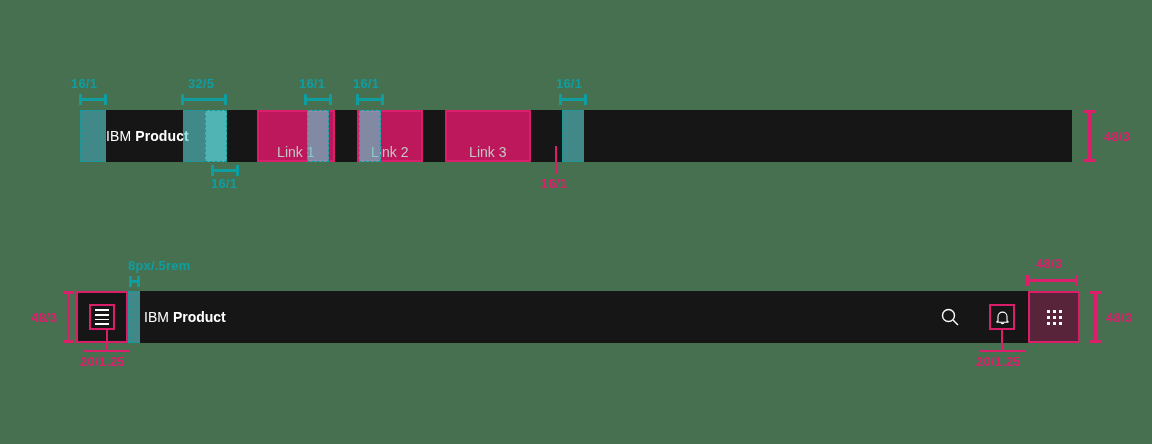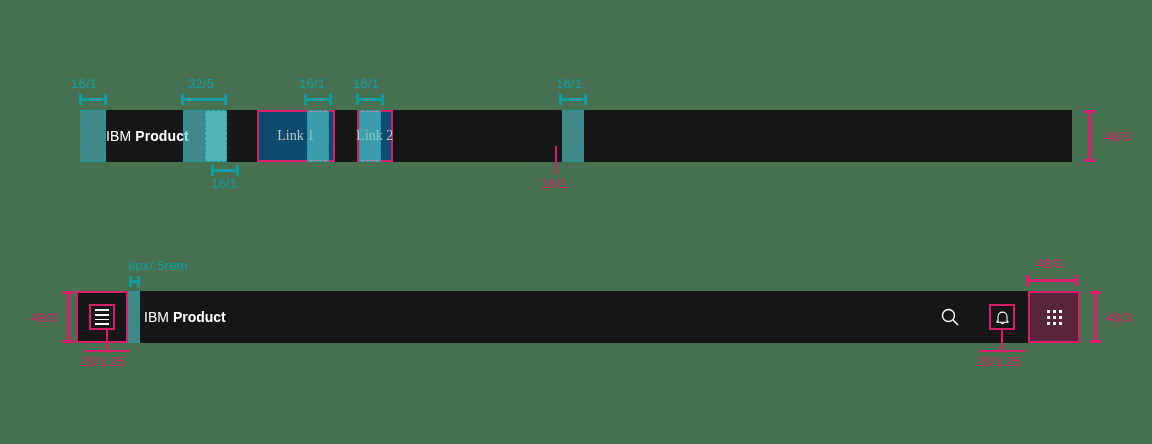--- a/index.html
+++ b/index.html
@@ -38,36 +38,35 @@
     color: #ffffff;
     letter-spacing: .1px;
     white-space: nowrap;
     flex: 0 0 auto;
   }
   #navbar-one .nb1-brand .brand-light { font-weight: 400; }
   #navbar-one .nb1-brand .brand-bold { font-weight: 700; margin-left: 4px; }
 
   .nav-link {
     display: flex;
-    align-items: center;
+    align-items: flex-end;
     justify-content: center;
     font-size: 14px;
     color: #c6c6c6;
-    background: #0c4a6e;
+    background: #be185d;
     border-top: 2px solid #DA1E6A;
     border-bottom: 2px solid #DA1E6A;
     border-left: 2px solid #DA1E6A;
     border-right: 2px solid #DA1E6A;
     box-sizing: border-box;
     white-space: nowrap;
     flex: 0 0 auto;
-    font-family: Liberation Serif, serif;
   }
   #link-1 { width: 78px; }
-  #link-2 { width: 36px; }
+  #link-2 { width: 66px; }
   #link-3 { width: 86px; }
   #submenu-item {
     width: 126px;
     justify-content: center;
     gap: 0px;
   }
   #submenu-item .submenu-label { display: inline-block; }
   .badge-8 {
     display: inline-flex;
     align-items: center;
@@ -99,21 +98,21 @@
     background: rgba(92, 207, 207, .62);
     outline: 1px dashed #0f9ea0;
     outline-offset: -1px;
     box-sizing: border-box;
   }
 
   
   .meas-label {
     position: absolute;
     font-size: 13px;
-    font-weight: 400;
+    font-weight: 700;
     white-space: nowrap;
     letter-spacing: .2px;
   }
   .meas-label.teal { color: #0f9ea0; }
   .meas-label.pink { color: #DA1E6A; }
 
   
   .hruler { position: absolute; height: 11px; }
   .hruler .bar {
     position: absolute; left: 0; right: 0; top: 4px; height: 3px;
@@ -236,20 +235,23 @@
     <div class="nb1-spacer16" style="width:24px;flex:0 0 24px;"></div>
 
     <div class="nav-link" id="link-1">
       <span>Link 1</span>
     </div>
     <div style="width:22px;flex:0 0 22px;background:#161616;"></div>
     <div class="nav-link" id="link-2">
       <span>Link 2</span>
     </div>
     <div style="width:22px;flex:0 0 22px;background:#161616;"></div>
+    <div class="nav-link" id="link-3">
+      <span>Link 3</span>
+    </div>
   </div>
 
   <div class="sp" style="left:80px;  top:110px; width:26px;  height:52px;"></div>
   <div class="sp" style="left:183px; top:110px; width:44px;  height:52px;"></div>
   <div class="sp" style="left:205px; top:110px; width:22px;  height:52px;"></div>
   <div class="sp" style="left:307px; top:110px; width:22px;  height:52px;"></div>
   <div class="sp" style="left:359px; top:110px; width:22px;  height:52px;"></div>
   <div class="sp" style="left:562px; top:110px; width:22px;  height:52px;"></div>
 
   <div class="meas-label teal" style="left:71px;  top:76px;">16/1</div>

